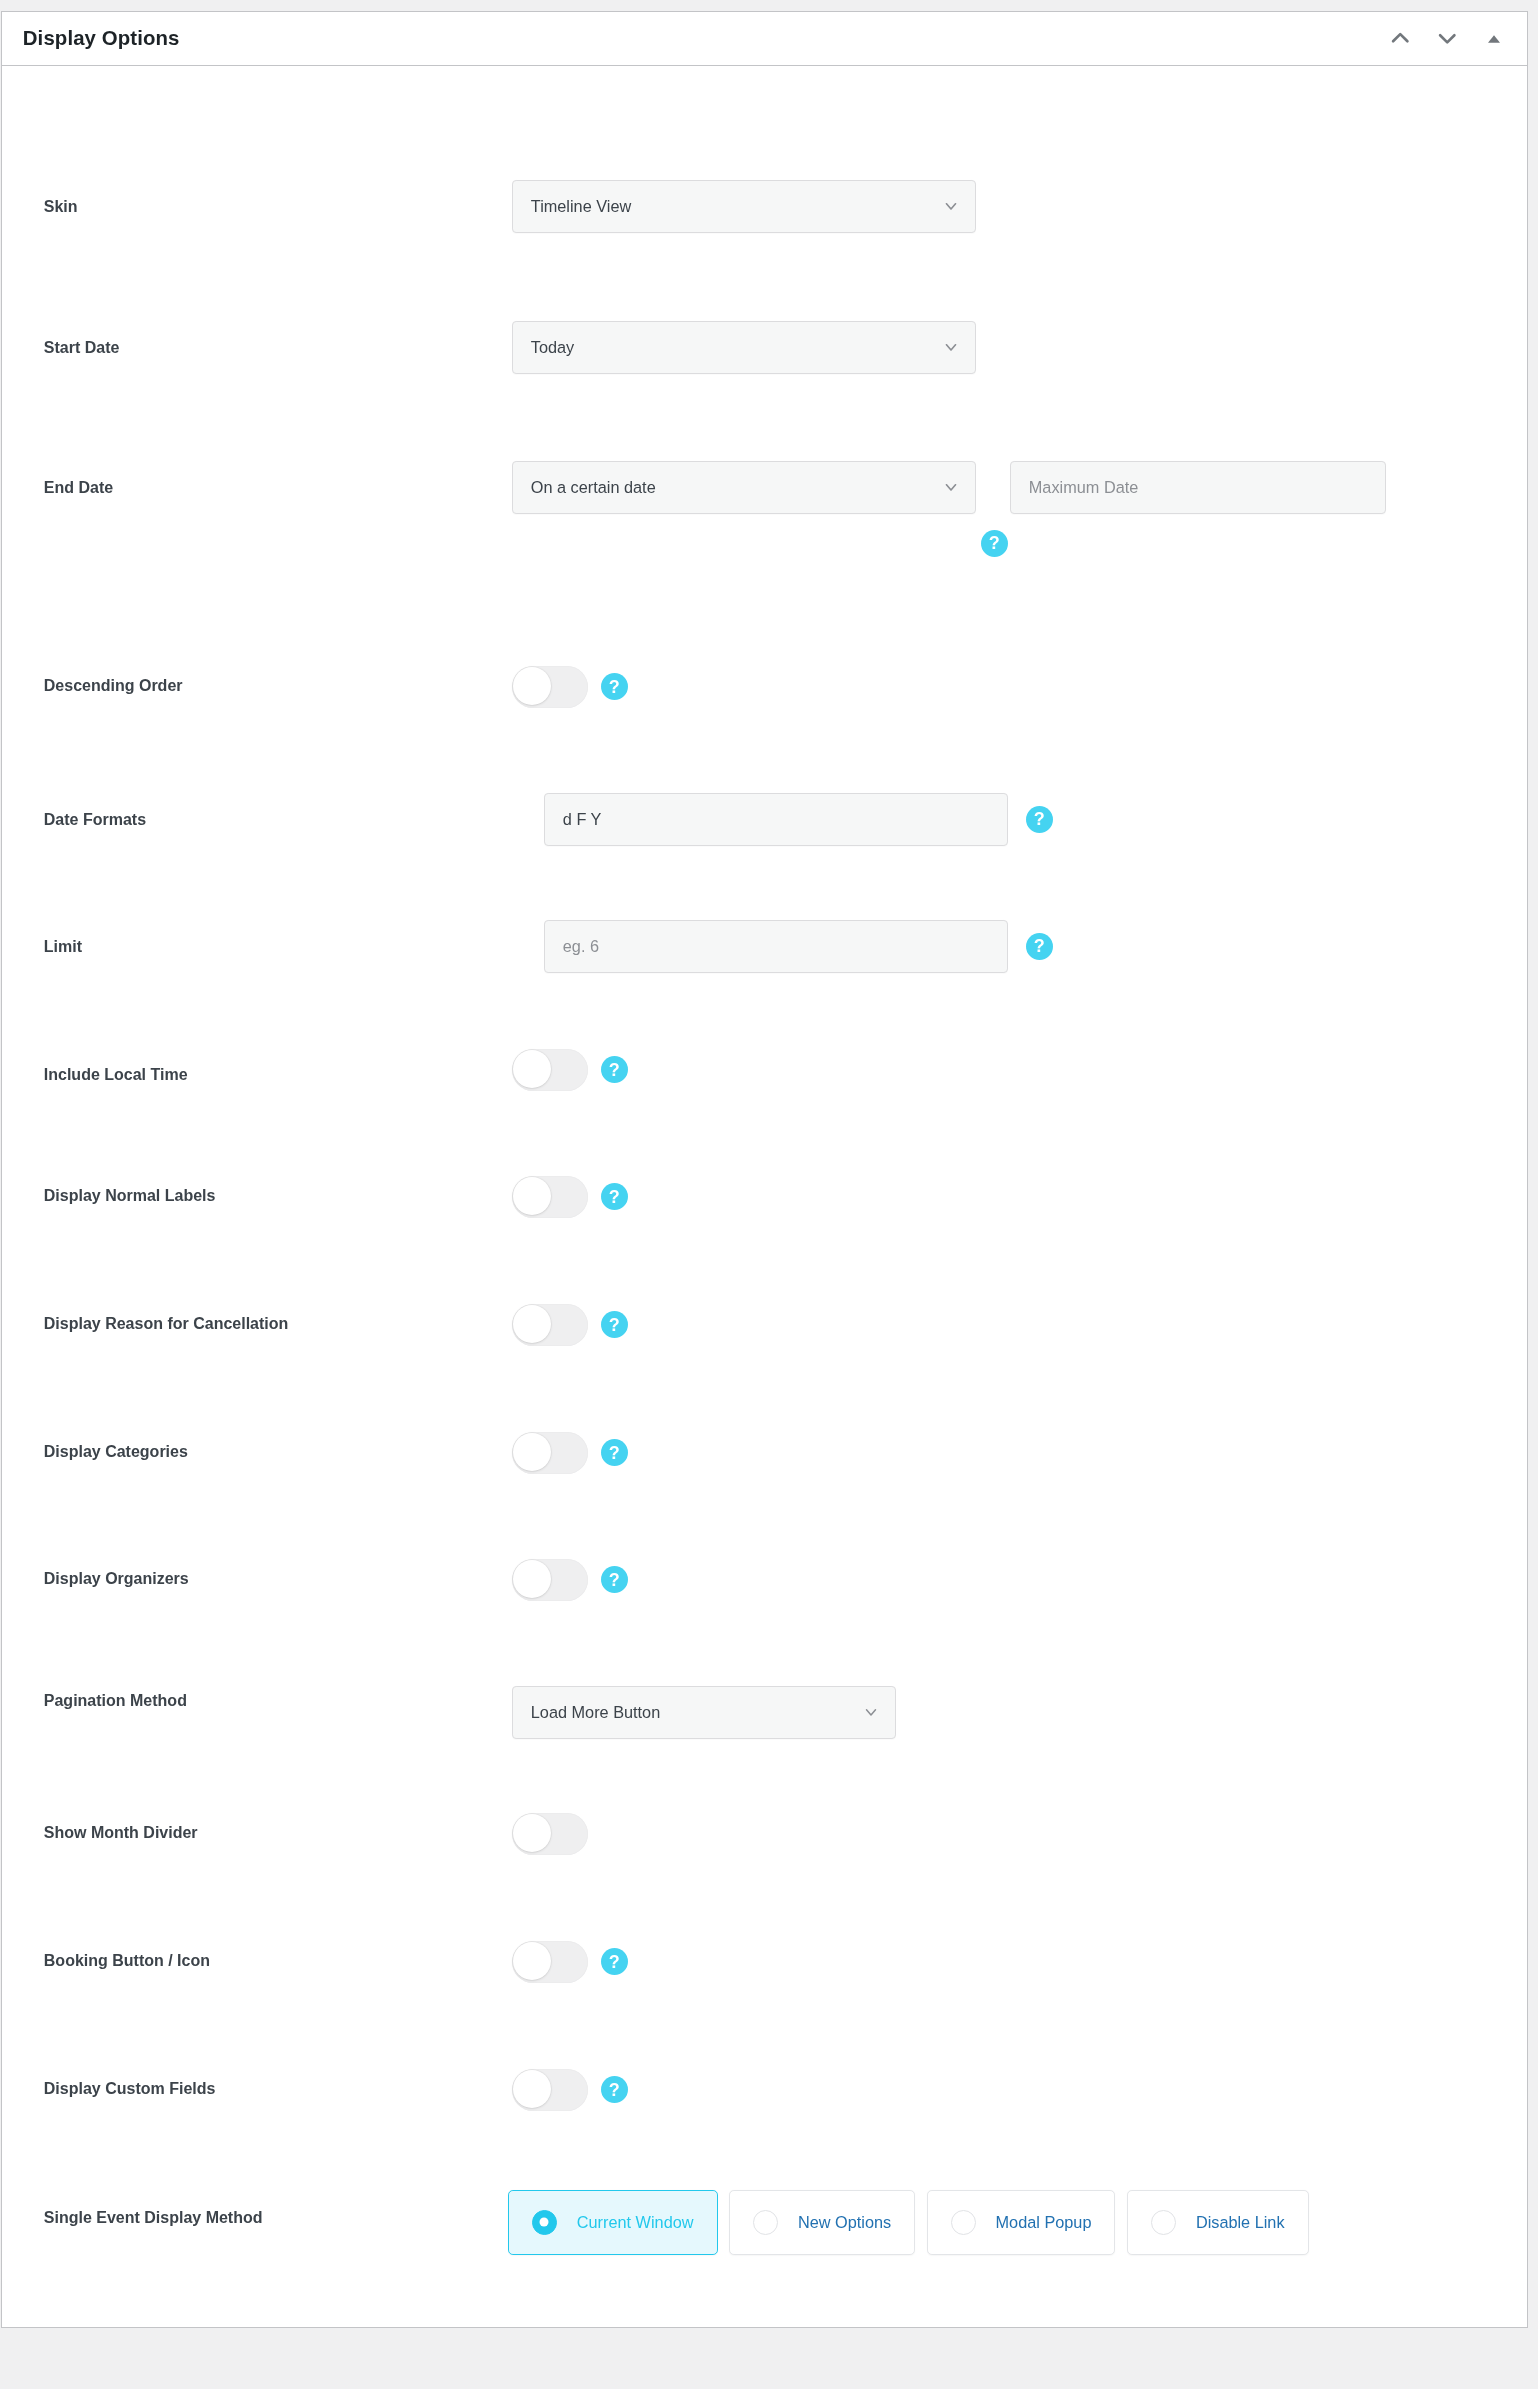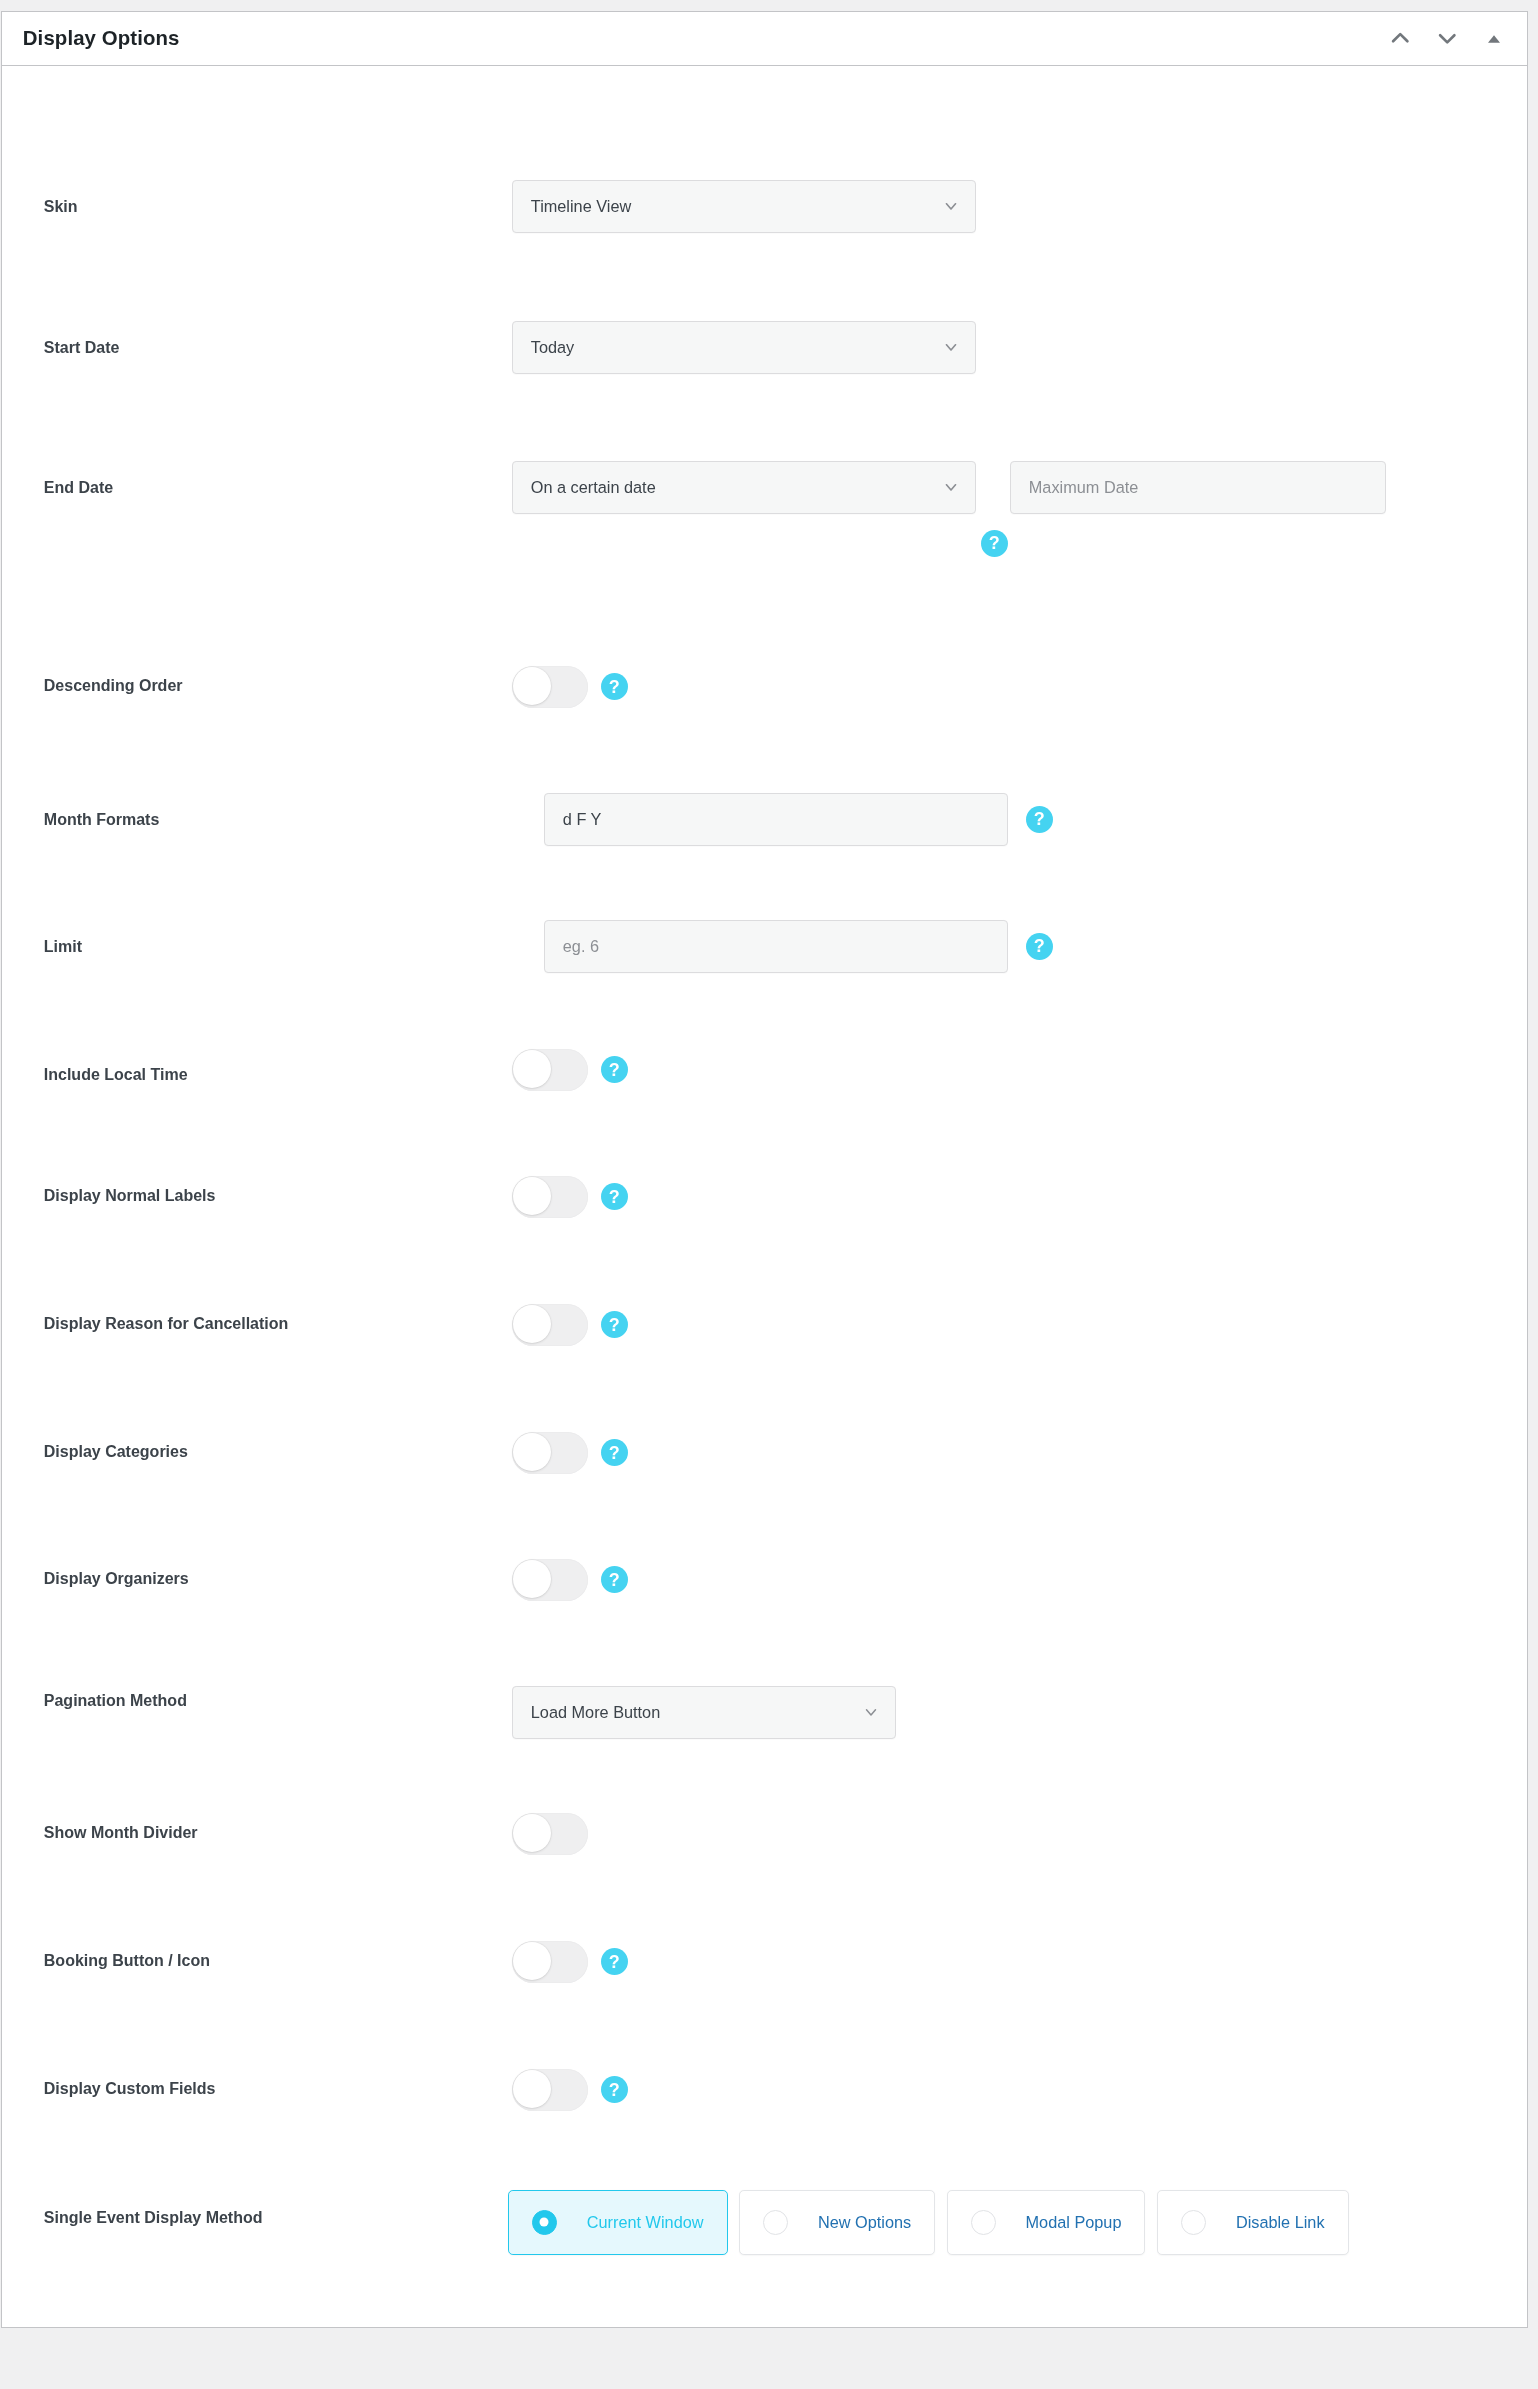--- a/index.html
+++ b/index.html
@@ -193,21 +193,21 @@
     gap: 11.4px;
   }
   .radio-card {
     height: 65px;
     border: 0.8px solid #e3e5e8;
     border-radius: 4.9px;
     background: #ffffff;
     display: flex;
     align-items: center;
     padding: 0 23px;
-    gap: 30px;
+    gap: 20px;
     cursor: pointer;
     box-shadow: 0 0.8px 1.6px rgba(0,0,0,0.035);
   }
   .radio-card .dot {
     width: 25px;
     height: 25px;
     border-radius: 50%;
     border: 1.6px solid #e1e3e6;
     background: #fff;
     flex: none;
@@ -317,21 +317,21 @@
       <div class="row-label" style="top:11.4px;">Descending Order</div>
       <div class="row-control">
         <div class="toggle">
             <span class="knob"></span>
           </div>
         <div class="help gap-after-toggle">?</div>
       </div>
     </div>
 
     <div class="row" style="top:727px;">
-      <div class="row-label" style="top:18px;">Month Formats</div>
+      <div class="row-label" style="top:18px;">Date Formats</div>
       <div class="row-control">
         <div class="textinput w-wide">
           <span class="val">d F Y</span>
         </div>
         <div class="help gap-after-field">?</div>
       </div>
     </div>
 
     <div class="row" style="top:854px;">
       <div class="row-label" style="top:18px;">Limit</div>

